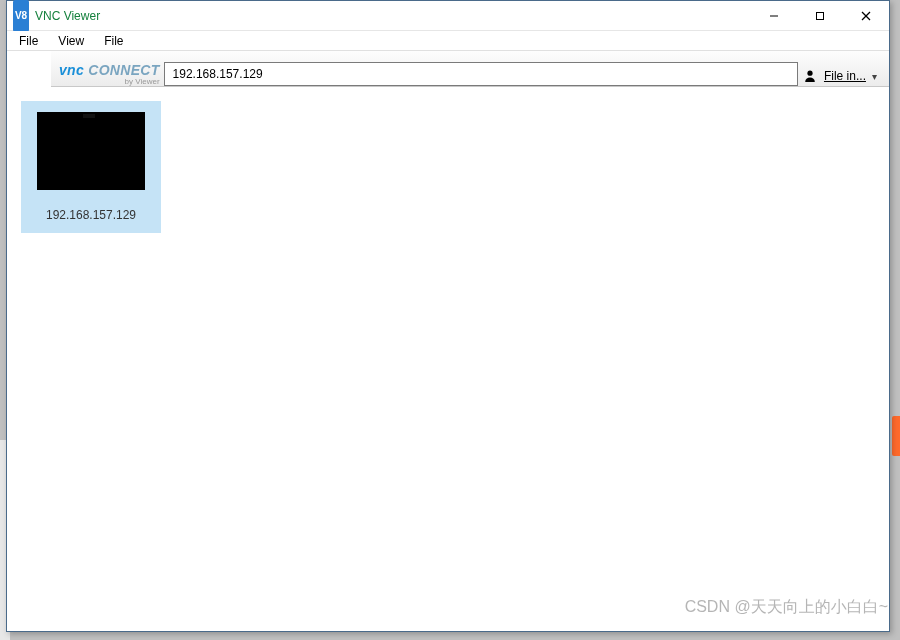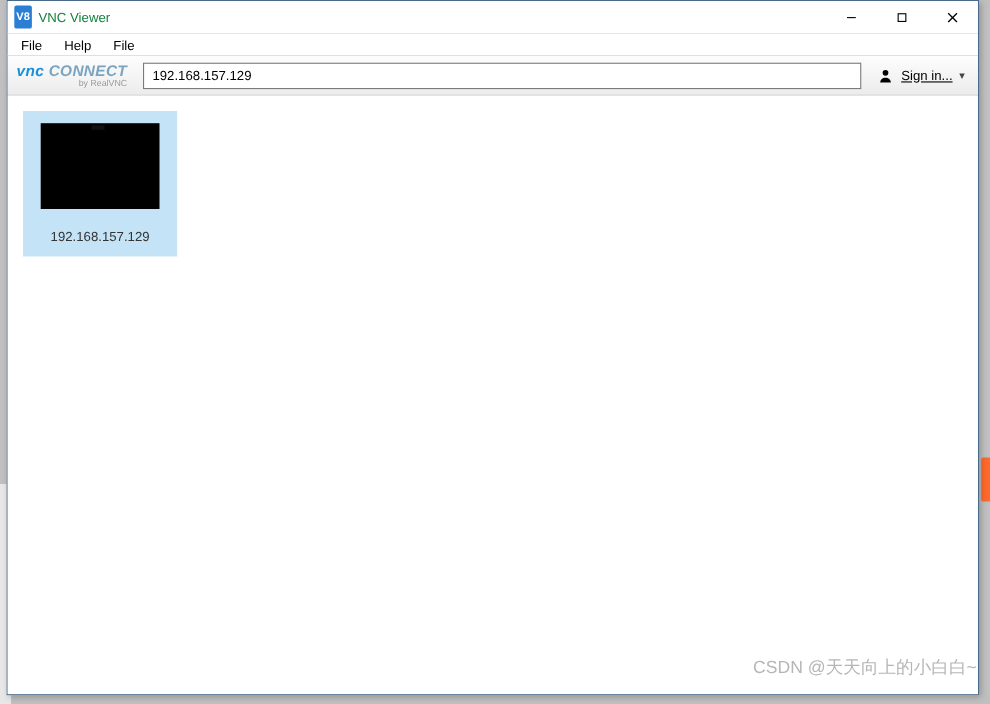--- a/index.html
+++ b/index.html
@@ -28,21 +28,21 @@
     .titlebar {
       height: 30px;
       background: #ffffff;
       display: flex;
       align-items: center;
       padding: 0 0 0 6px;
       border-bottom: 1px solid #e6e6e6;
     }
     .titlebar-icon {
       width: 16px;
-      height: 21px;
+      height: 32px;
       background: #2a7fd4;
       color: #fff;
       font-size: 10px;
       font-weight: bold;
       display: flex;
       align-items: center;
       justify-content: center;
       border-radius: 2px;
       margin-right: 6px;
     }
@@ -80,23 +80,23 @@
     .menubar span {
       padding: 2px 4px;
       cursor: default;
     }
     
     .toolbar {
       height: 36px;
       background: linear-gradient(#fdfdfd, #ececec);
       border-bottom: 1px solid #c8c8c8;
       display: flex;
-      align-items: center;
+      align-items: flex-end;
       padding: 0 8px;
-      gap: 10px;
+      margin-left: 44px;
     }
     .logo {
       display: flex;
       flex-direction: column;
       line-height: 1;
       padding: 0 4px 0 0;
       white-space: nowrap;
     }
     .logo-top {
       font-size: 14px;
@@ -237,41 +237,41 @@
         <svg width="10" height="10" viewBox="0 0 10 10">
             <line x1="1" y1="1" x2="9" y2="9" stroke="#000" stroke-width="1.2"></line>
             <line x1="9" y1="1" x2="1" y2="9" stroke="#000" stroke-width="1.2"></line>
           </svg>
       </button>
     </div>
   </div>
 
   <div class="menubar">
     <span>File</span>
-    <span>Help</span>
+    <span>View</span>
     <span>File</span>
   </div>
 
   <div class="toolbar">
     <div class="logo">
       <div class="logo-top">
         <span class="vnc">vnc</span>
         <span class="connect">CONNECT</span>
       </div>
-      <div class="logo-sub">by RealVNC</div>
+      <div class="logo-sub">by Viewer</div>
     </div>
     <input class="address-input" type="text" value="192.168.157.129" style="">
     <div class="signin">
       <span class="person-icon">
         <svg width="14" height="14" viewBox="0 0 14 14">
             <circle cx="7" cy="4.2" r="2.6" fill="#000"></circle>
             <path d="M2.2 13c0-2.7 2.1-4.4 4.8-4.4s4.8 1.7 4.8 4.4" fill="#000"></path>
           </svg>
       </span>
-      <span class="signin-label">Sign in...</span>
+      <span class="signin-label">File in...</span>
       <span class="chevron">▾</span>
     </div>
   </div>
 
   <div class="content">
     <div class="thumb">
       <div class="thumb-preview"></div>
       <div class="thumb-label">192.168.157.129</div>
     </div>
   </div>

